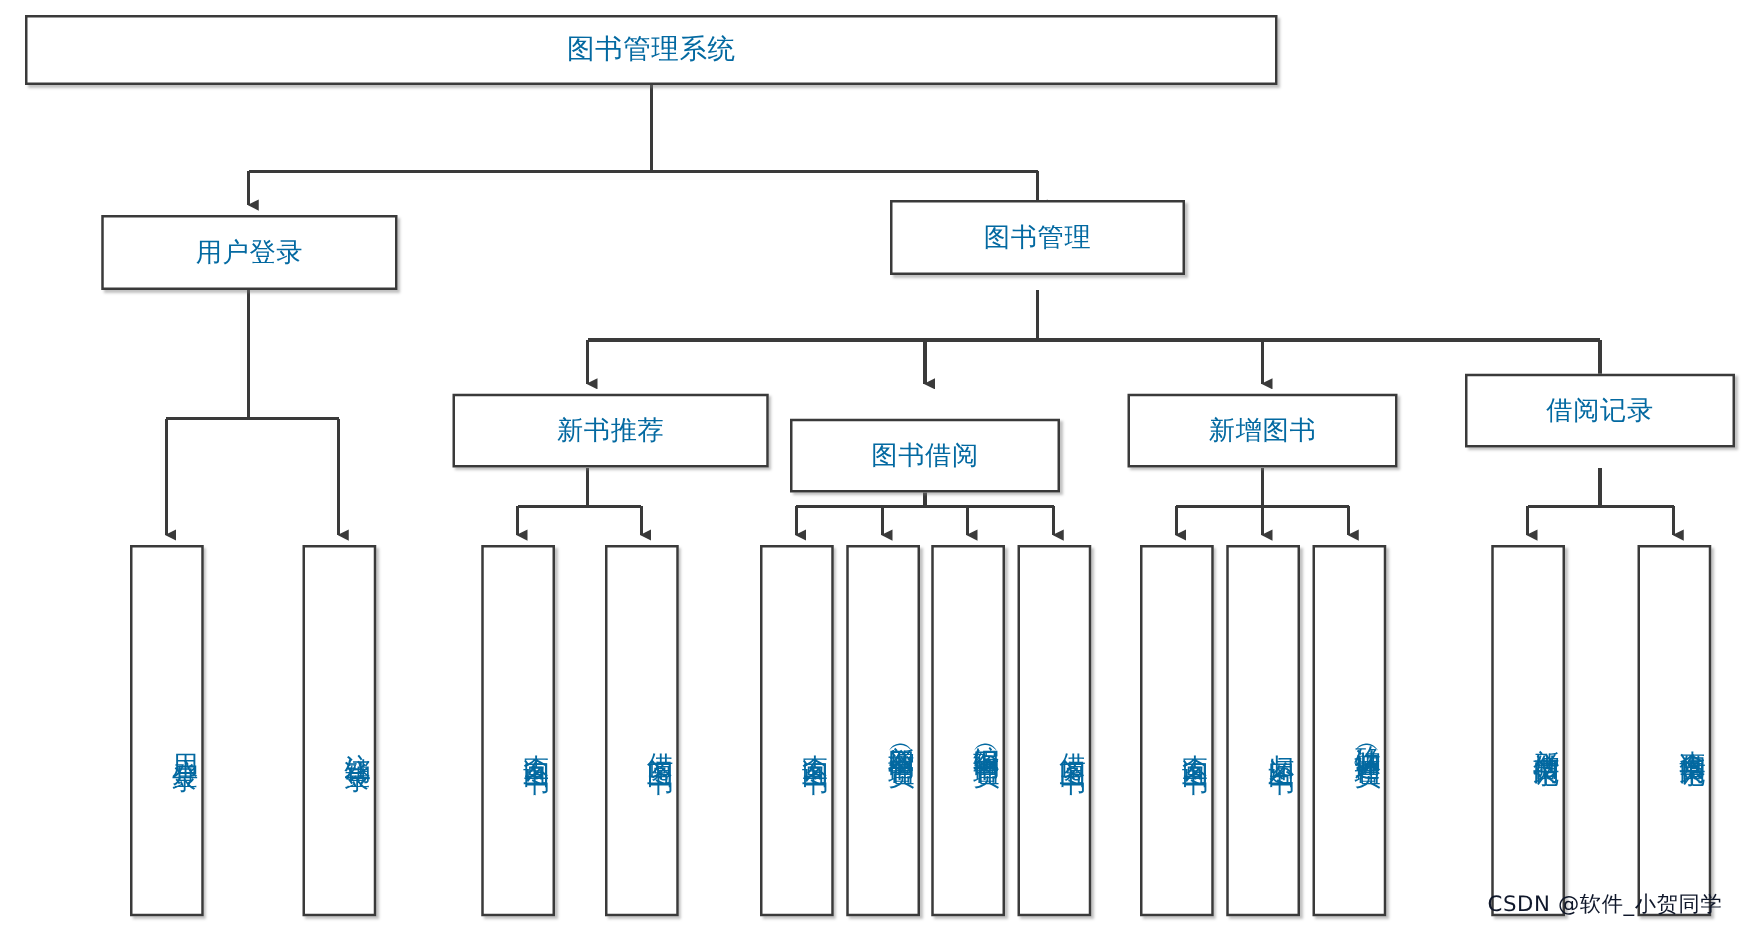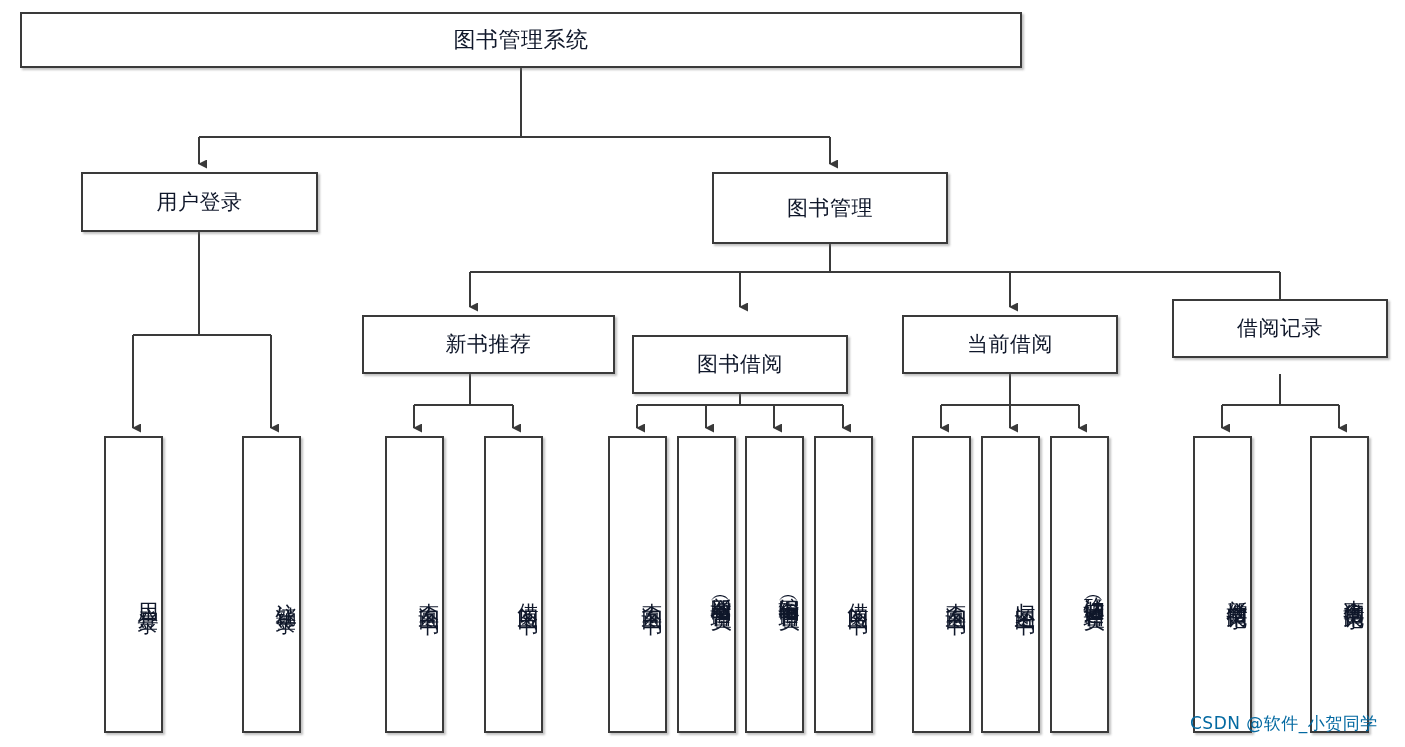--- a/index.html
+++ b/index.html
@@ -28,21 +28,21 @@
   }
   .node {
     position: absolute;
     box-sizing: border-box;
     background: #ffffff;
     border: 2px solid #3a3a3a;
     box-shadow: 2px 2px 2px rgba(120,120,120,0.45);
     display: flex;
     align-items: center;
     justify-content: center;
-    color: #0f172a;
+    color: #0369a1;
     font-size: 21px;
     line-height: 1.25;
     letter-spacing: 0.5px;
     white-space: nowrap;
   }
   .node.horizontal {
     writing-mode: horizontal-tb;
   }
   .node.vertical {
     writing-mode: vertical-rl;
@@ -58,21 +58,21 @@
     letter-spacing: 2px;
   }
   .node-title {
     font-size: 22px;
   }
   .watermark {
     position: absolute;
     left: 1190px;
     top: 712px;
     font-size: 17px;
-    color: #0369a1;
+    color: #0f172a;
     white-space: nowrap;
     letter-spacing: 0.5px;
     user-select: none;
   }
 </style>
 </head>
 <body>
 
 <div id="diagram-root">
 
@@ -123,27 +123,27 @@
       <path d="M1222,405 L1339,405"></path>
       <path d="M1222,405 L1222,428" marker-end="url(#arrowhead)"></path>
       <path d="M1339,405 L1339,428" marker-end="url(#arrowhead)"></path>
     </g>
   </svg>
 
   <div class="node horizontal node-title" style="left:20px; top:12px; width:1002px; height:56px;">图书管理系统</div>
 
   <div class="node horizontal" style="left:81px; top:172px; width:237px; height:60px;">用户登录</div>
 
-  <div class="node horizontal" style="left:712px; top:172px; width:236px; height:72px;">图书管理</div>
+  <div class="node horizontal" style="left:712px; top:160px; width:236px; height:60px;">图书管理</div>
 
   <div class="node horizontal" style="left:362px; top:315px; width:253px; height:59px;">新书推荐</div>
 
   <div class="node horizontal" style="left:632px; top:315px; width:216px; height:59px;margin-top:20px;">图书借阅</div>
 
-  <div class="node horizontal" style="left:902px; top:315px; width:216px; height:59px;">当前借阅</div>
+  <div class="node horizontal" style="left:902px; top:315px; width:216px; height:59px;">新增图书</div>
 
   <div class="node horizontal" style="left:1172px; top:299px; width:216px; height:59px;">借阅记录</div>
 
   <div class="node vertical" style="left:104px; top:436px; width:59px; height:297px;">用户登录</div>
 
   <div class="node vertical" style="left:242px; top:436px; width:59px; height:297px;">注销登录</div>
 
   <div class="node vertical" style="left:385px; top:436px; width:59px; height:297px;">查询图书</div>
 
   <div class="node vertical" style="left:484px; top:436px; width:59px; height:297px;">借阅图书</div>

